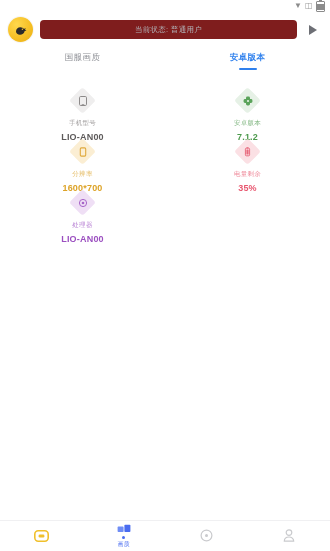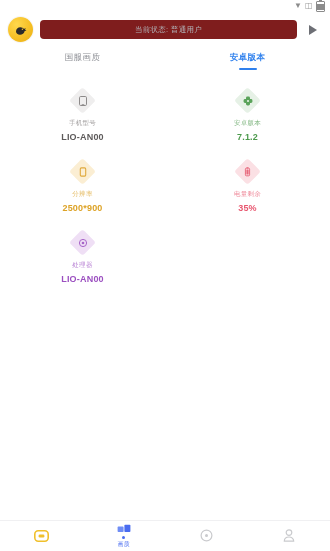--- a/index.html
+++ b/index.html
@@ -142,21 +142,20 @@
     height: 2px;
     border-radius: 1px;
     background: #2f80ed;
   }
 
   
   .info-grid {
     margin-top: 18px;
     display: grid;
     grid-template-columns: 1fr 1fr;
-    row-gap: 20px;
   }
   .info-cell {
     display: flex;
     flex-direction: column;
     align-items: center;
   }
   .diamond {
     width: 19px;
     height: 19px;
     transform: rotate(45deg);
@@ -285,21 +284,21 @@
 
   <div class="info-cell">
     <div class="diamond" style="background:#fbeed3">
       <span class="glyph">
         <svg width="8" height="10" viewBox="0 0 8 10">
             <rect x="1.3" y="0.9" width="5.4" height="8.2" rx="1" fill="none" stroke="#e0a93c" stroke-width="1.1"></rect>
           </svg>
       </span>
     </div>
     <div class="info-label" style="color:#e4b95e">分辨率</div>
-    <div class="info-value" style="color:#dda327">2500*900</div>
+    <div class="info-value" style="color:#dda327">1600*700</div>
   </div>
 
   <div class="info-cell">
     <div class="diamond" style="background:#fbe0e4">
       <span class="glyph">
         <svg width="7" height="10" viewBox="0 0 7 10">
             <rect x="1.4" y="1.2" width="4.2" height="7.6" rx="1" fill="none" stroke="#e8697d" stroke-width="1"></rect>
             <rect x="2.4" y="0.3" width="2.2" height="0.9" rx="0.4" fill="#e8697d"></rect>
             <rect x="2.4" y="2.4" width="2.2" height="5.2" rx="0.5" fill="#e8697d"></rect>
           </svg>

